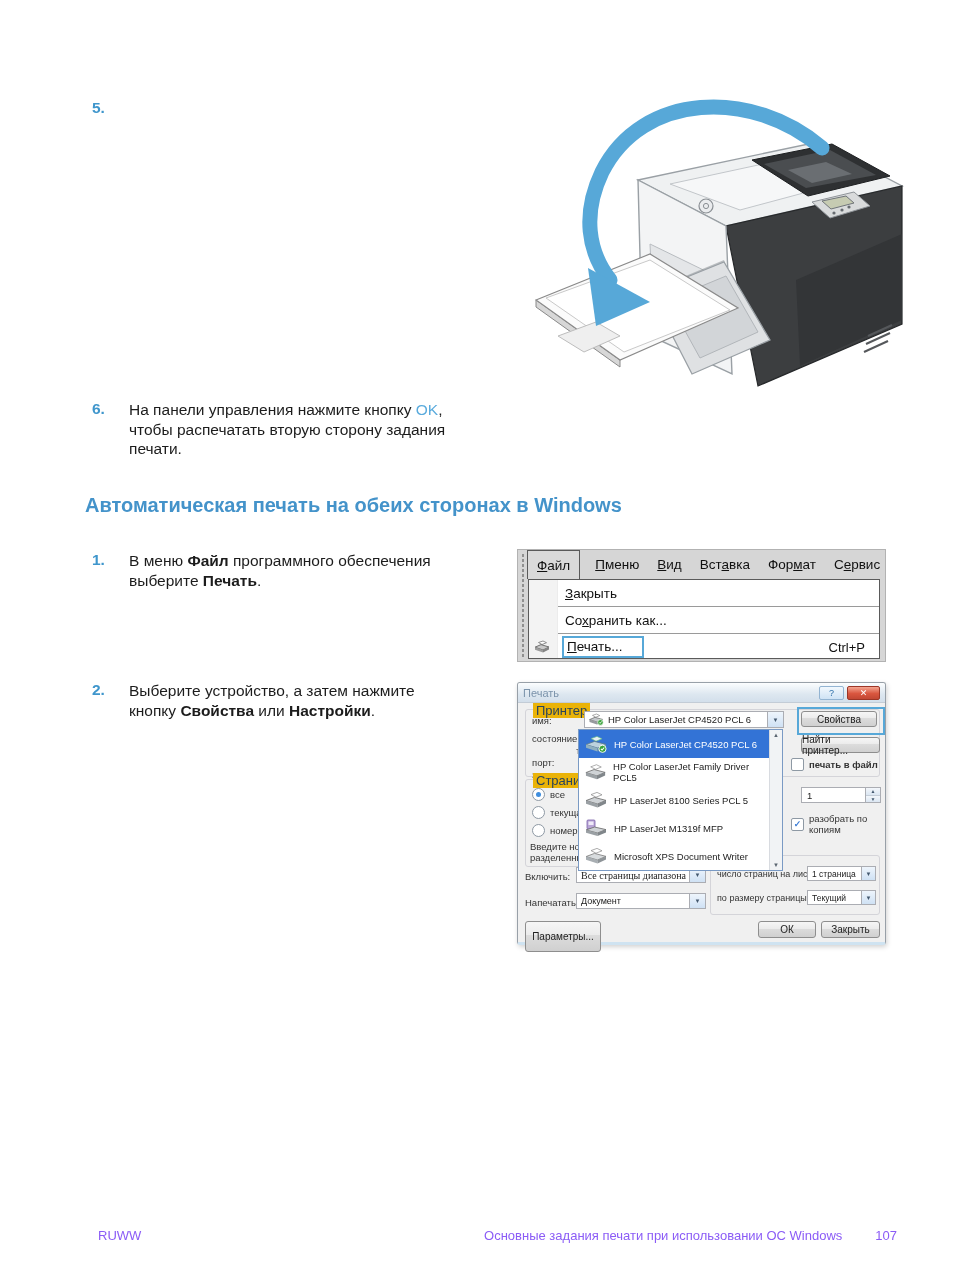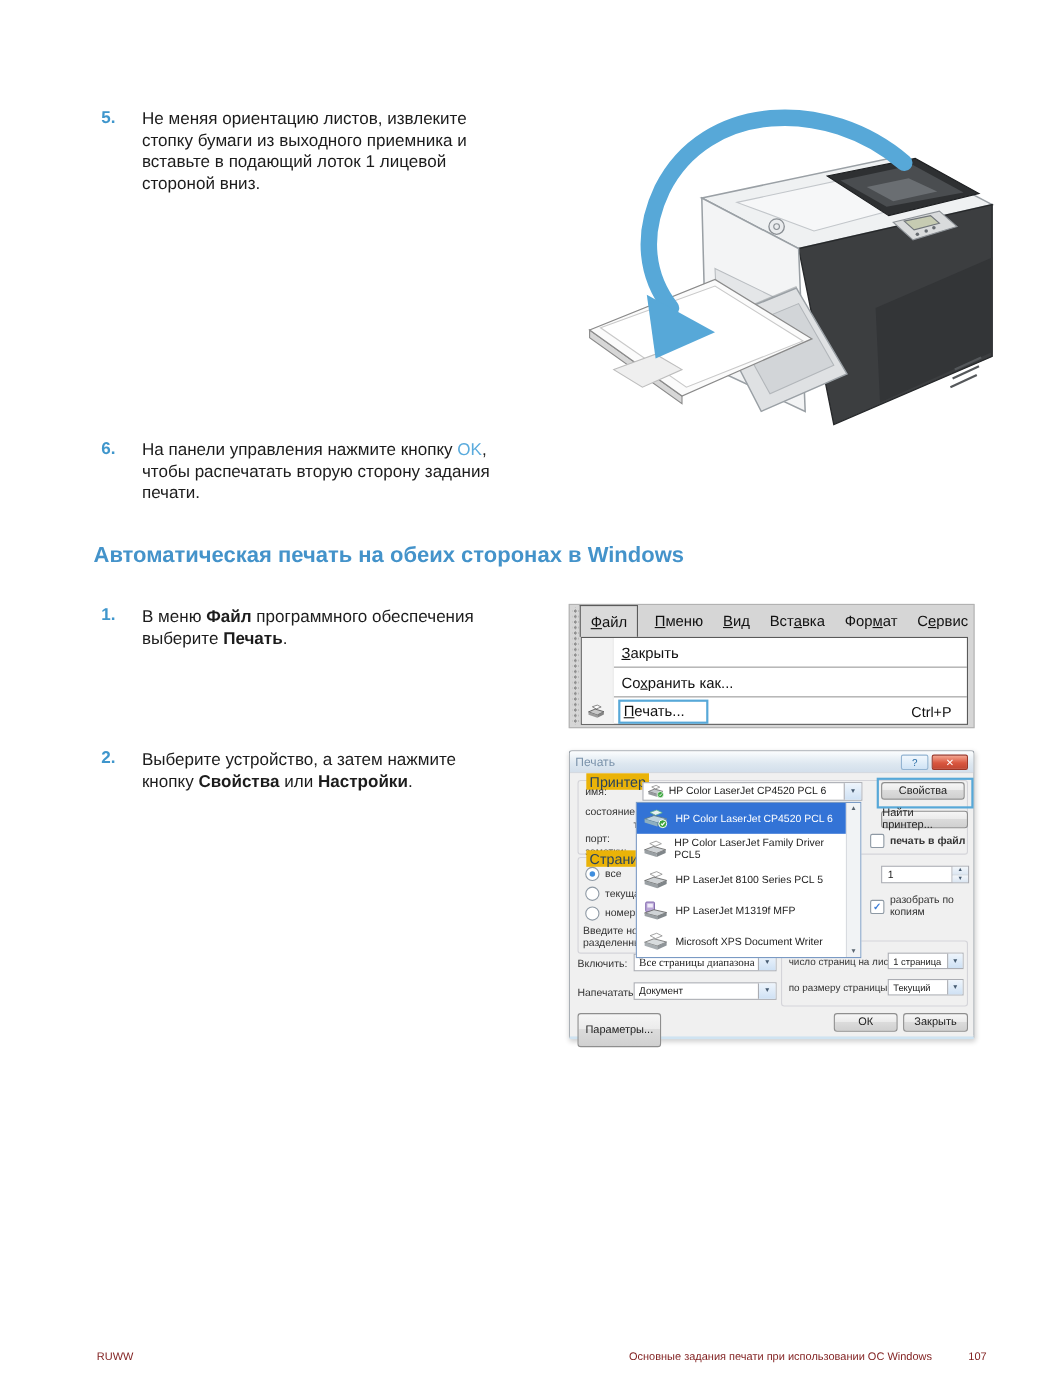--- a/index.html
+++ b/index.html
@@ -11,21 +11,21 @@
 
   
   .step{position:absolute;display:flex;}
   .step-num{color:#3f96cc;font-weight:bold;font-size:15.5px;width:37px;flex:none;}
   .step-text{width:324px;font-size:15.5px;line-height:1.26;color:#1c1c1c;}
   .seg-b{font-weight:bold;}
   .seg-blue{color:#5aabdd;}
   .heading{position:absolute;left:85px;top:494px;font-size:20px;font-weight:bold;color:#4493ca;}
 
   
-  .footer{position:absolute;left:88px;right:57px;top:1192px;display:flex;align-items:baseline;font-size:10px;color:#7f1d1d;}
+  .footer{position:absolute;left:98px;right:57px;top:1192px;display:flex;align-items:baseline;font-size:13px;color:#8b5cf6;}
   .footer .f-center{margin-left:auto;margin-top:36px;}
   .footer .f-page{margin-left:33px;}
 
   
   .menushot{position:absolute;left:517px;top:549px;width:369px;height:113px;background:#d6d6d6;border:1px solid #b2b2b2;box-sizing:border-box;}
   .grip{position:absolute;left:2px;top:2px;bottom:2px;width:6px;
         background-image:radial-gradient(#8f8f8f 1px, transparent 1.2px);background-size:4px 5px;background-position:1px 1px;}
   .menubar{position:absolute;left:9px;top:0;right:0;height:29px;display:flex;align-items:stretch;font-size:13.5px;color:#111;}
   .mb-item{display:flex;align-items:center;padding:0 9px;white-space:nowrap;}
   .mb-open{border:1px solid #5a5a5a;border-bottom:none;background:#dadada;}
@@ -81,23 +81,20 @@
   .hintline{position:absolute;font-size:9.5px;color:#333;width:56px;white-space:nowrap;overflow:hidden;}
   .numfield{position:absolute;background:#fff;border:1px solid #abadb3;box-sizing:border-box;}
 </style>
 </head>
 <body>
 
 <div class="abs" style="inset:0;">
 
   <div class="step" style="left:92px;top:99px;">
     <div class="step-num">5.</div>
-    <div class="step-text">
-      <span>Не меняя ориентацию листов, извлеките стопку бумаги из выходного приемника и вставьте в подающий лоток 1 лицевой стороной вниз.</span>
-    </div>
   </div>
 
   <div class="abs" style="left:500px;top:84px;width:420px;height:312px;">
     <svg width="420" height="312" viewBox="0 0 420 312">
 
       <polygon points="138,96 318,58 402,102 226,142" fill="#eff1f2" stroke="#9aa0a5" stroke-width="1.4"></polygon>
 
       <polygon points="170,100 300,72 352,96 240,126" fill="#f6f7f8" stroke="#c2c6ca" stroke-width="1"></polygon>
 
       <polygon points="252,76 332,60 390,92 308,112" fill="#2e3032" stroke="#1d1f21" stroke-width="1"></polygon>

